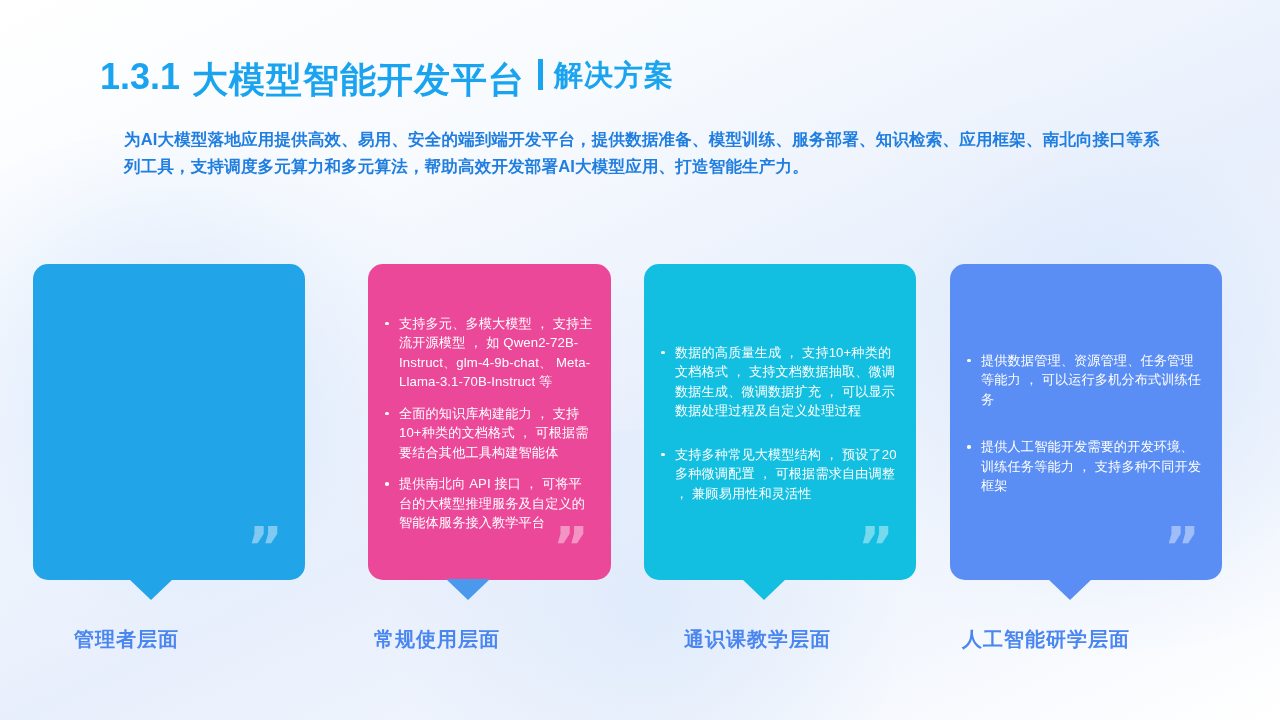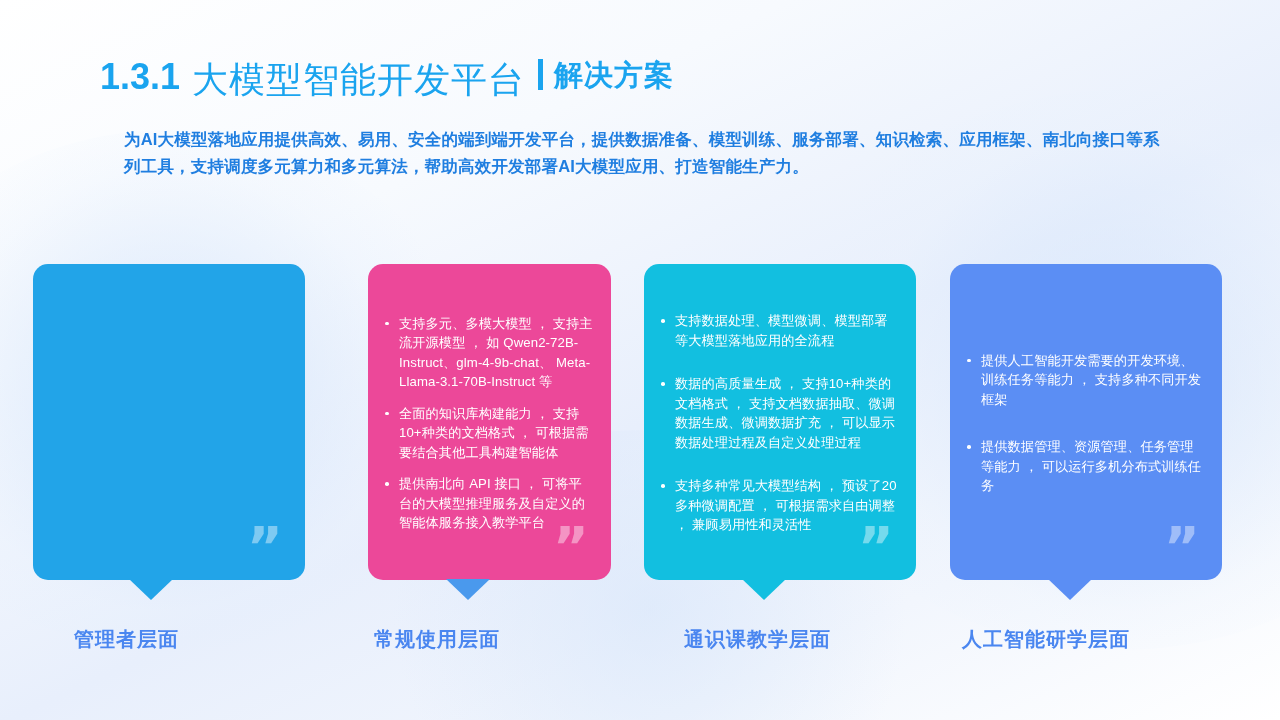--- a/index.html
+++ b/index.html
@@ -51,21 +51,21 @@
     margin-top: 8px;
   }
   .title-num {
     font-size: 36px;
     font-weight: bold;
     color: #1aa4ef;
     letter-spacing: 0px;
   }
   .title-main {
     font-size: 36px;
-    font-weight: normal;
+    font-weight: bold;
     color: #1aa4ef;
     margin-left: 12px;
     letter-spacing: 1px;
   }
   .title-sep {
     display: inline-block;
     width: 5px;
     height: 31px;
     background: #1aa4ef;
     margin: 0 11px 0 13px;
@@ -231,32 +231,31 @@
         <li>支持多元、多模大模型 ， 支持主流开源模型 ， 如 Qwen2-72B-Instruct、glm-4-9b-chat、 Meta-Llama-3.1-70B-Instruct 等</li>
         <li> 全面的知识库构建能力 ， 支持10+种类的文档格式 ， 可根据需要结合其他工具构建智能体</li>
         <li> 提供南北向 API 接口 ， 可将平台的大模型推理服务及自定义的智能体服务接入教学平台</li>
       </ul>
       <span class="quote">”</span>
       <span class="tail"></span>
     </div>
 
     <div class="card c3">
       <ul class="bullets">
-        <li>支持数据处理、模型微调、模型部署等大模型落地应用的全流程</li>
         <li>数据的高质量生成 ， 支持10+种类的文档格式 ， 支持文档数据抽取、微调数据生成、微调数据扩充 ， 可以显示数据处理过程及自定义处理过程</li>
         <li> 支持多种常见大模型结构 ， 预设了20多种微调配置 ， 可根据需求自由调整 ， 兼顾易用性和灵活性</li>
       </ul>
       <span class="quote">”</span>
       <span class="tail"></span>
     </div>
 
     <div class="card c4">
       <ul class="bullets">
+        <li> 提供数据管理、资源管理、任务管理等能力 ， 可以运行多机分布式训练任务</li>
         <li> 提供人工智能开发需要的开发环境、训练任务等能力 ， 支持多种不同开发框架</li>
-        <li> 提供数据管理、资源管理、任务管理等能力 ， 可以运行多机分布式训练任务</li>
       </ul>
       <span class="quote">”</span>
       <span class="tail"></span>
     </div>
 
   </div>
 
   <div class="labels">
     <div class="label l1">管理者层面</div>
     <div class="label l2">常规使用层面</div>

